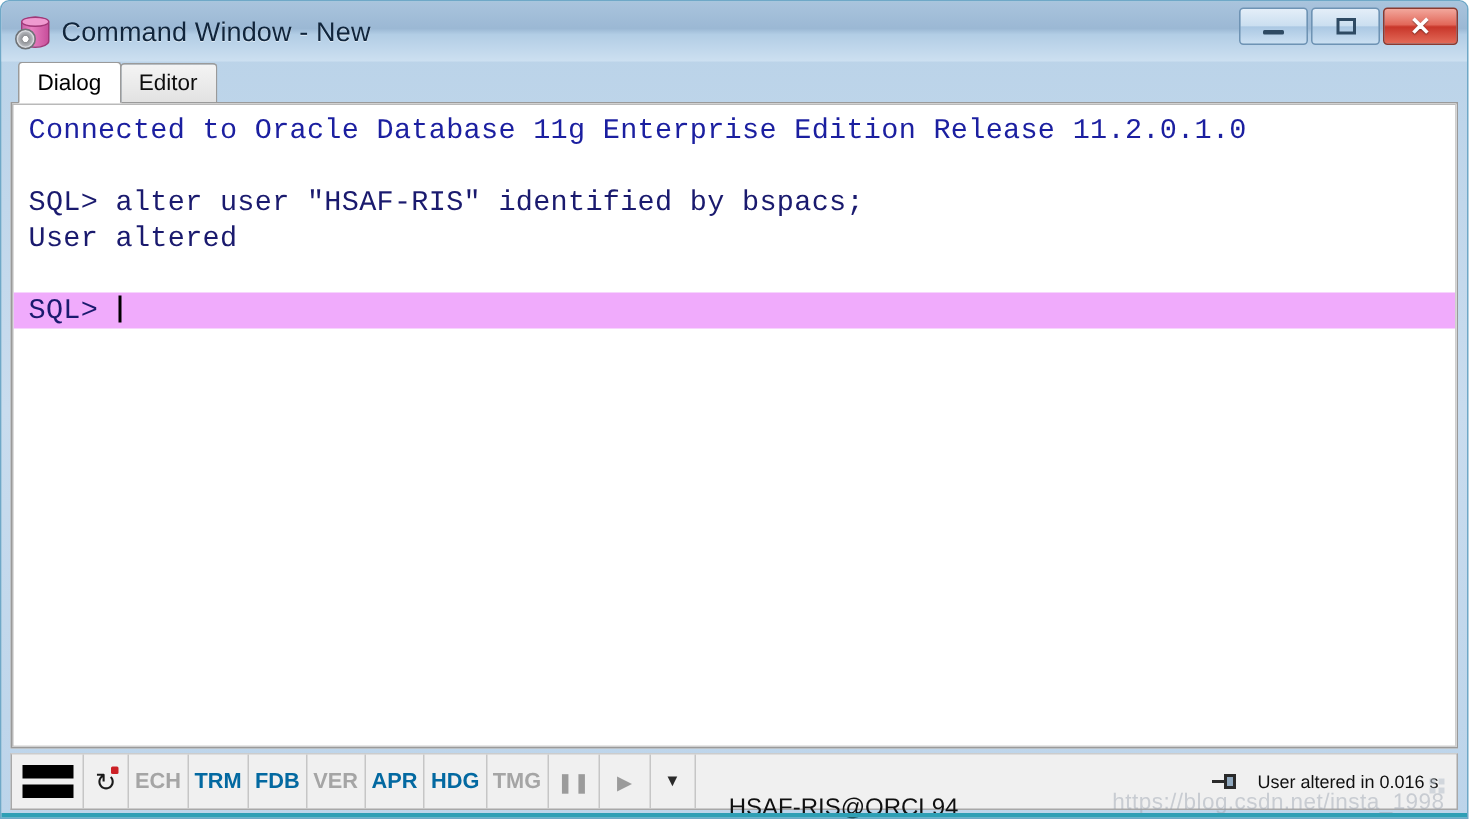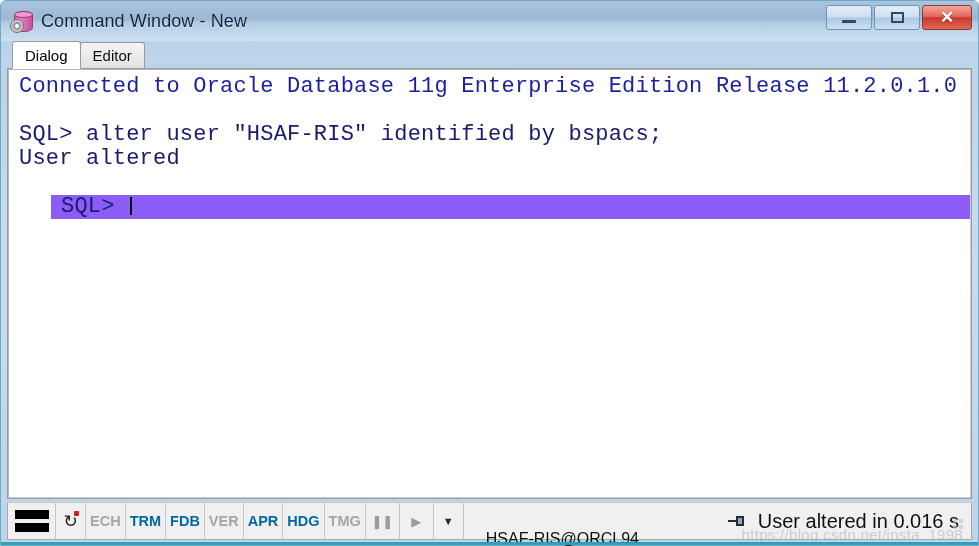--- a/index.html
+++ b/index.html
@@ -178,33 +178,32 @@
     left: 0; top: 0; right: 0; bottom: 0;
     border: 1px solid #cfcfcf;
     border-top-color: #b9b9b9;
     border-left-color: #b9b9b9;
     background: #ffffff;
     padding-top: 5px;
     overflow: hidden;
   }
   .code-line {
     font-family: "Liberation Mono", "DejaVu Sans Mono", monospace;
-    font-size: 22px;
+    font-size: 19px;
     line-height: 24px;
     height: 24px;
     color: #1b1fa0;
     white-space: pre;
     padding-left: 10px;
     letter-spacing: 0.2px;
   }
   .code-line.dark { color: #1a1a6e; }
   .code-line.highlight {
-    background: #8b5cf6;
-    position: relative;
-    margin-left: 42px;
+    background: #f0abfc;
+    position: relative;
   }
   .caret {
     display: inline-block;
     width: 2px;
     height: 18px;
     background: #000000;
     vertical-align: -3px;
     margin-left: 2px;
   }
 
@@ -263,21 +262,21 @@
     padding-left: 22px;
     padding-right: 22px;
     font-size: 16px;
     color: #101010;
     border-right: none;
     margin-top: 36px;
   }
   .sb-spacer { flex: 1 1 auto; border-right: none; }
   .sb-msg {
     padding-right: 12px;
-    font-size: 20px;
+    font-size: 12px;
     color: #101010;
     border-right: none;
     gap: 8px;
   }
   .pin-icon {
     display: inline-block;
     width: 16px; height: 12px;
     position: relative;
     margin-right: 6px;
   }

